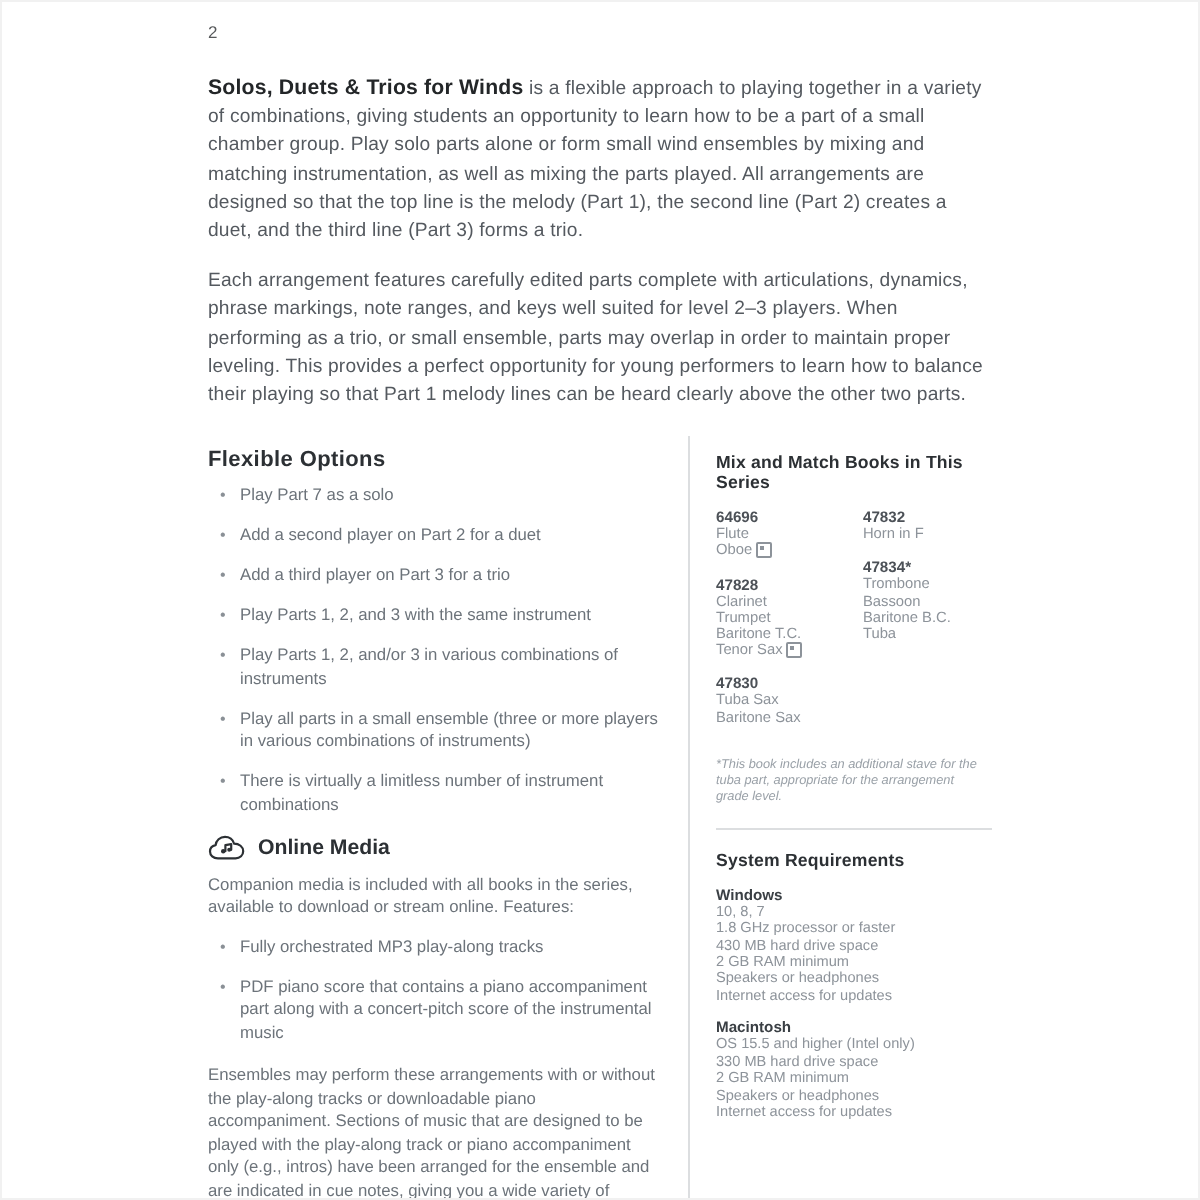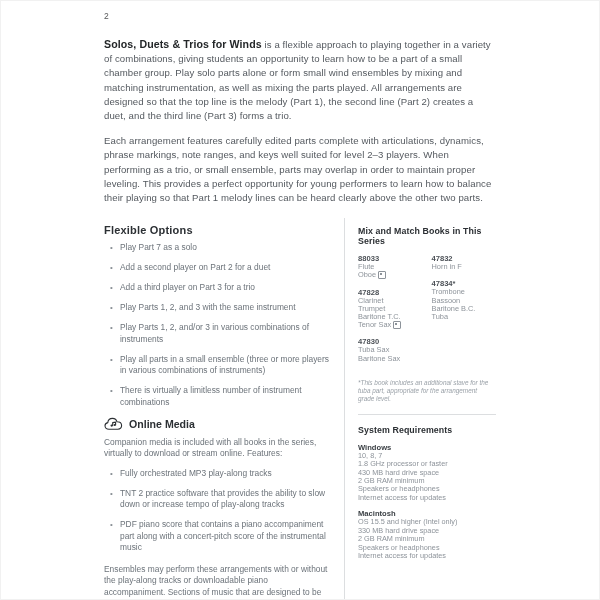--- a/index.html
+++ b/index.html
@@ -104,36 +104,35 @@
           <span class="cloud">
             <svg viewBox="0 0 19 14" width="19" height="14">
               <path class="stroke" d="M5 12.2 C2.6 12.2 1 10.7 1 8.8 C1 7.1 2.2 5.9 3.8 5.6 C4 3.2 6 1.4 8.5 1.4 C10.7 1.4 12.5 2.8 13 4.8 C15.6 4.8 17.6 6.4 17.6 8.6 C17.6 10.6 16 12.2 13.8 12.2 Z"></path>
               <circle cx="7.6" cy="8.6" r="1.1" fill="#2c3034"></circle>
               <path class="stroke" d="M8.7 8.6 V5.6 L11.6 5.1 V7.9" stroke-width="0.9"></path>
               <circle cx="10.6" cy="7.9" r="1.0" fill="#2c3034"></circle>
             </svg>
           </span>
           <span class="om-title">Online Media</span>
         </div>
-        <p class="body">Companion media is included with all books in the series, virtually to download or stream online. Features:</p>
+        <p class="body">Companion media is included with all books in the series, available to download or stream online. Features:</p>
         <ul class="blist">
           <li>Fully orchestrated MP3 play-along tracks</li>
-          <li>TNT 2 practice software that provides the ability to slow down or increase tempo of play-along tracks</li>
           <li>PDF piano score that contains a piano accompaniment part along with a concert-pitch score of the instrumental music</li>
         </ul>
         <p class="body outro">Ensembles may perform these arrangements with or without the play-along tracks or downloadable piano accompaniment. Sections of music that are designed to be played with the play-along track or piano accompaniment only (e.g., intros) have been arranged for the ensemble and are indicated in cue notes, giving you a wide variety of performance options.</p>
       </div>
 
       <div class="colR">
         <h4 class="side">Mix and Match Books in This Series</h4>
 
         <div class="books">
           <div class="bookcol1">
             <div class="bgroup">
-              <div class="bnum">88033</div>
+              <div class="bnum">64696</div>
               <div class="binst">
                   <span>Flute</span>
                 </div>
               <div class="binst">
                   <span>Oboe</span>
                   <span class="badge"></span>
                 </div>
             </div>
             <div class="bgroup">
               <div class="bnum">47828</div>

